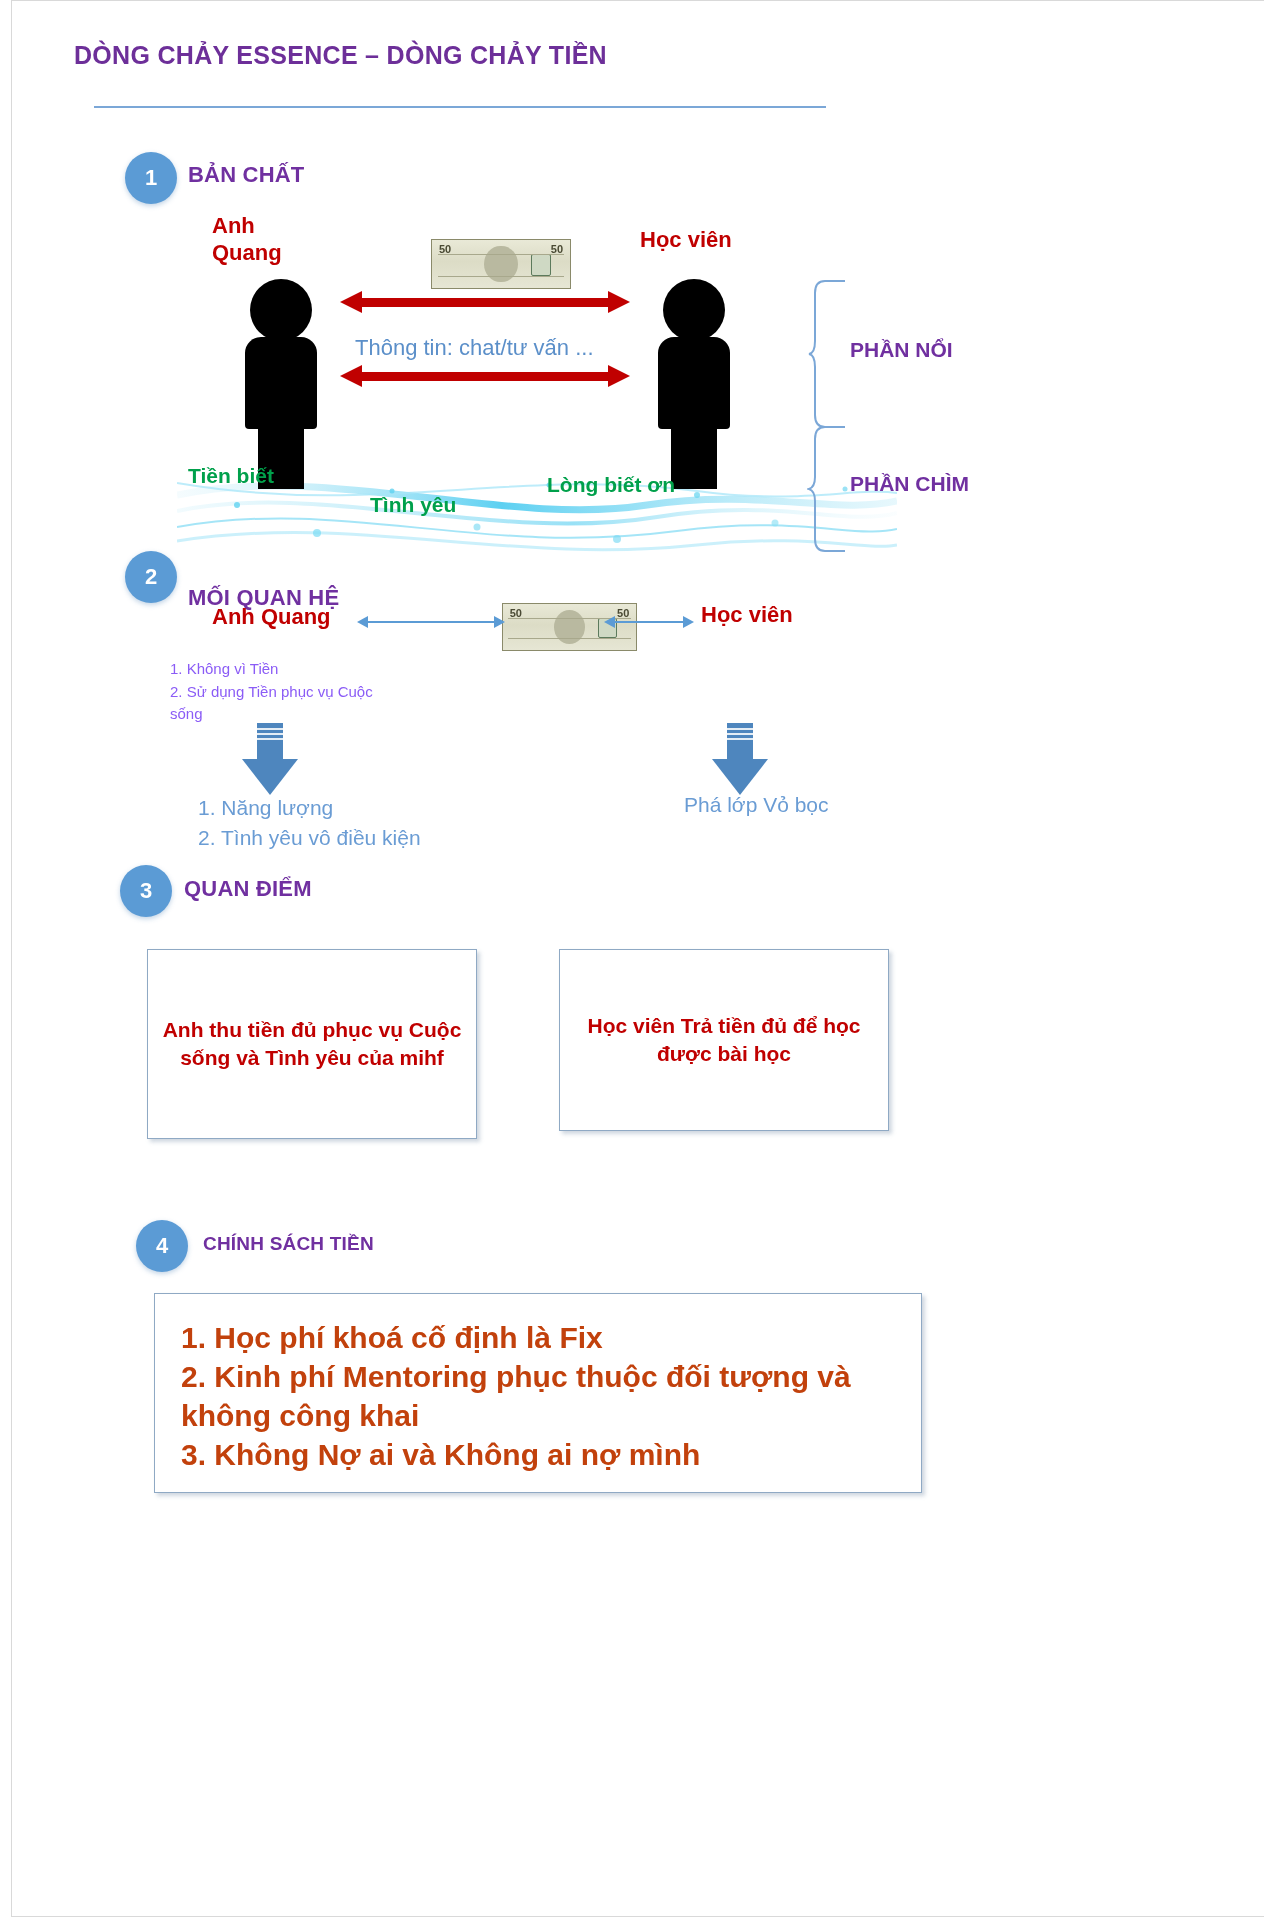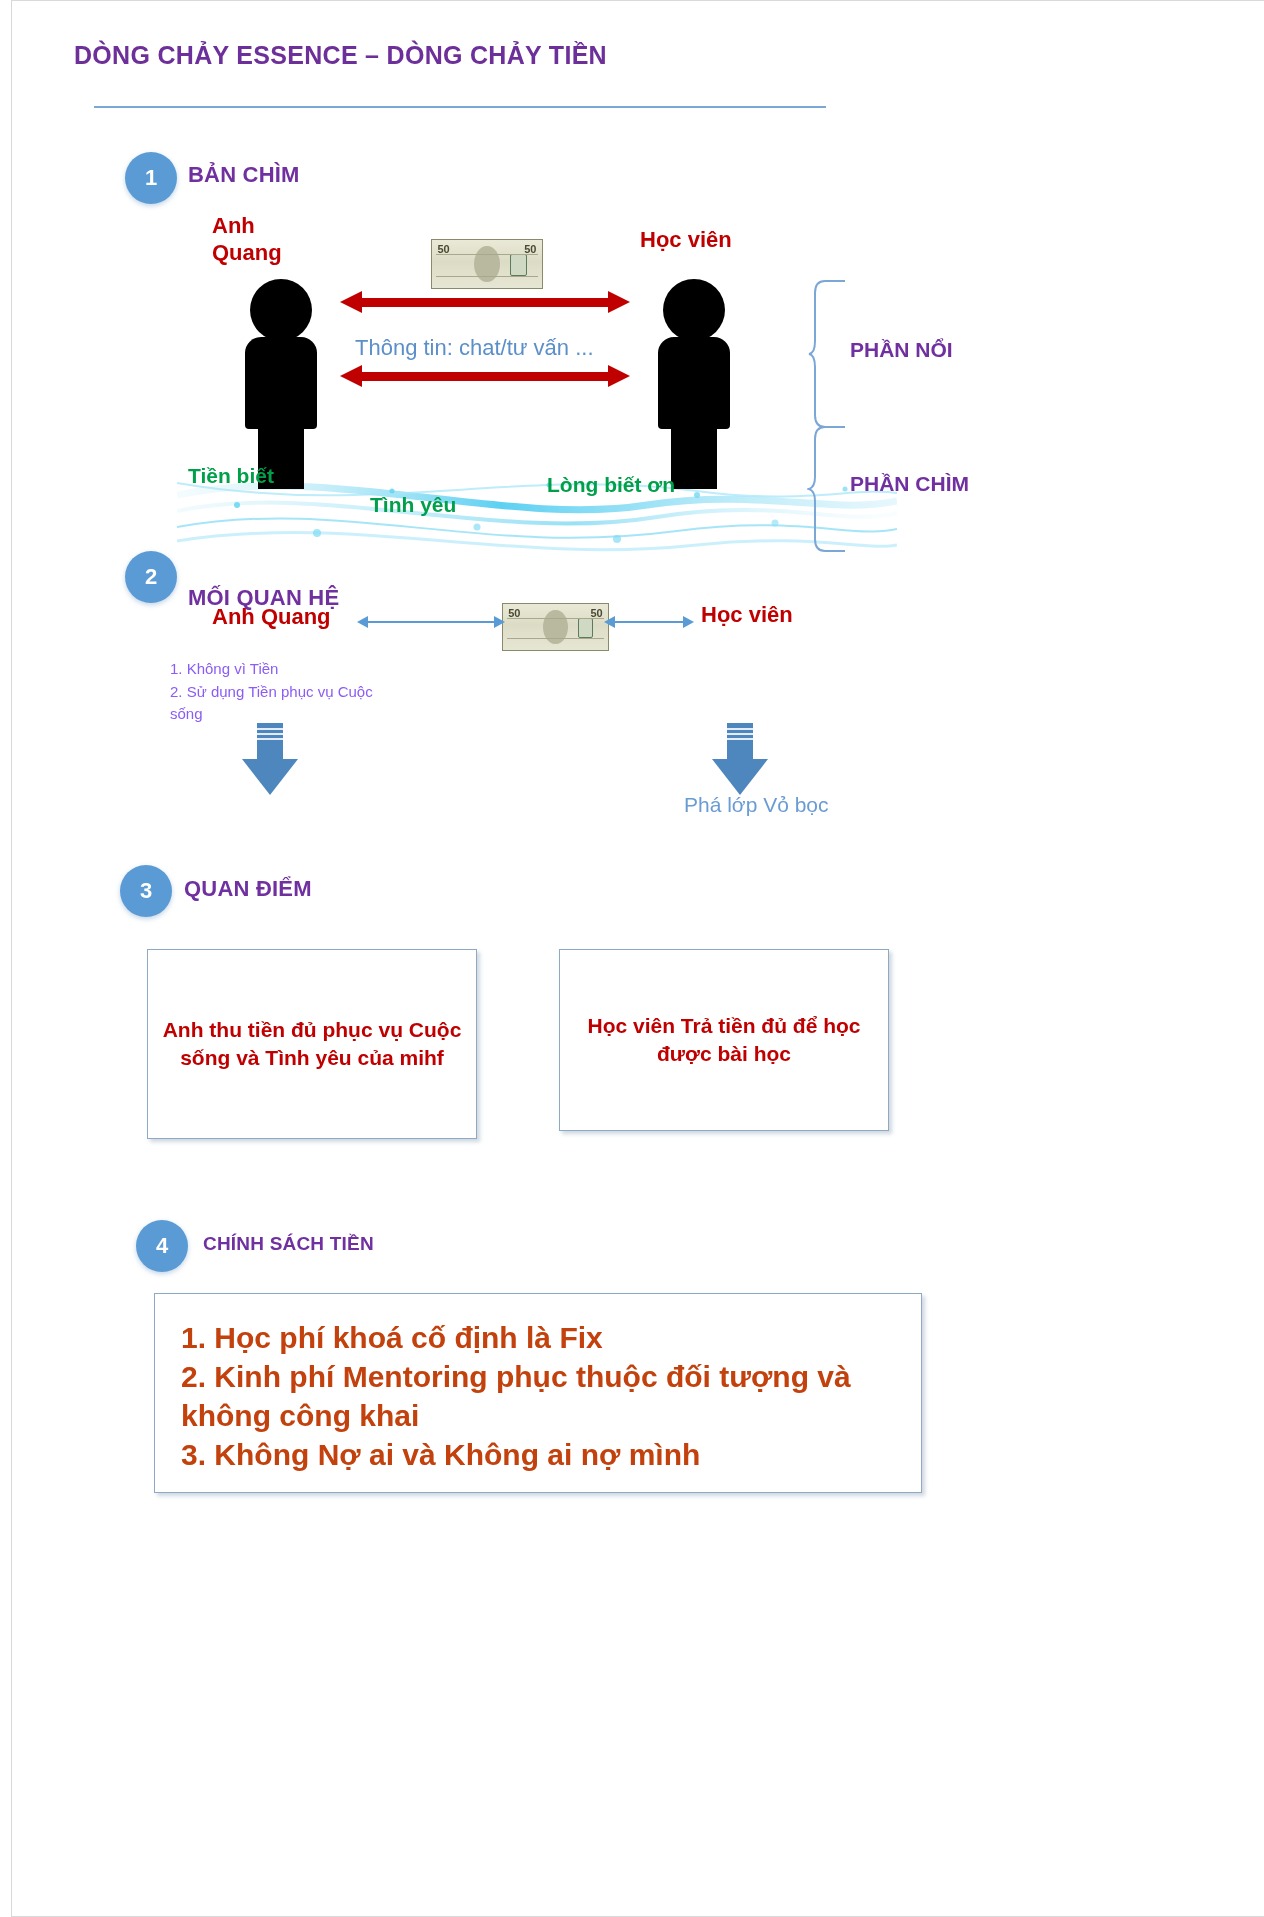--- a/index.html
+++ b/index.html
@@ -70,20 +70,21 @@
 
   .info-label{
     position:absolute;color:#5b8fc9;font-size:22px;white-space:nowrap;
   }
 
   
   .bill{
     position:absolute;border:1px solid #8a8a6a;
     background:linear-gradient(#e9e9d7,#dcdcc6 45%,#e6e6d4);
     overflow:hidden;
+    padding-left:28px;
   }
   .bill .oval{
     position:absolute;left:38%;top:12%;width:24%;height:76%;
     border-radius:50%;background:#b9b9a0;
   }
   .bill .nl,.bill .nr{
     position:absolute;top:6%;font-weight:bold;color:#4a4a34;
   }
   .bill .nl{left:5%;} .bill .nr{right:5%;}
   .bill .line{position:absolute;left:4%;right:4%;height:1px;background:#a8a88c;}
@@ -171,21 +172,21 @@
 </style>
 </head>
 <body>
 
 <div class="page">
 
   <div class="title">DÒNG CHẢY ESSENCE – DÒNG CHẢY TIỀN</div>
   <div class="title-rule"></div>
 
   <div class="marker" style="left:113px;top:151px;">1</div>
-  <div class="sec-head" style="left:176px;top:161px;">BẢN CHÌM</div>
+  <div class="sec-head" style="left:176px;top:161px;">BẢN CHẤT</div>
 
   <svg class="waves" viewBox="0 0 720 110" preserveAspectRatio="none">
     <defs>
       <linearGradient id="wg" x1="0" y1="0" x2="1" y2="0">
         <stop offset="0%" stop-color="#bfeaf7" stop-opacity="0.15"></stop>
         <stop offset="45%" stop-color="#41c8ef" stop-opacity="0.85"></stop>
         <stop offset="100%" stop-color="#9fe2f5" stop-opacity="0.25"></stop>
       </linearGradient>
       <linearGradient id="wg2" x1="0" y1="0" x2="1" y2="0">
         <stop offset="0%" stop-color="#7fd8f2" stop-opacity="0.1"></stop>
@@ -297,20 +298,22 @@
     <div class="tip"></div>
   </div>
   <div class="fat-arrow" style="left:700px;top:722px;">
     <div class="shaft"></div>
     <div class="stripe" style="top:5px;"></div>
       <div class="stripe" style="top:10px;"></div>
     <div class="stripe" style="top:15px;"></div>
     <div class="tip"></div>
   </div>
 
+  <div class="blue-big" style="left:186px;top:792px;">1. Năng lượng
+2. Tình yêu vô điều kiện</div>
   <div class="blue-big" style="left:672px;top:789px;">Phá lớp Vỏ bọc</div>
 
   <div class="marker" style="left:108px;top:864px;">3</div>
   <div class="sec-head" style="left:172px;top:875px;">QUAN ĐIỂM</div>
 
   <div class="obox" style="left:547px;top:948px;width:330px;height:182px;">
     <div class="txt">Học viên Trả tiền đủ để học được bài học</div>
   </div>
   <div class="obox" style="left:135px;top:948px;width:330px;height:190px;">
     <div class="txt">Anh thu tiền đủ phục vụ Cuộc sống và Tình yêu của mihf</div>

